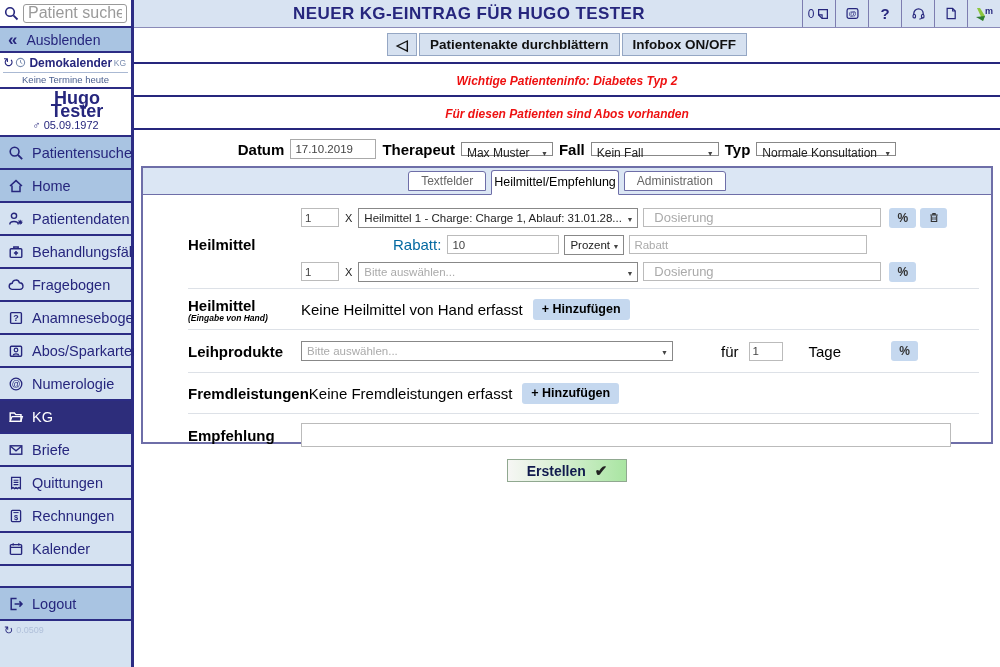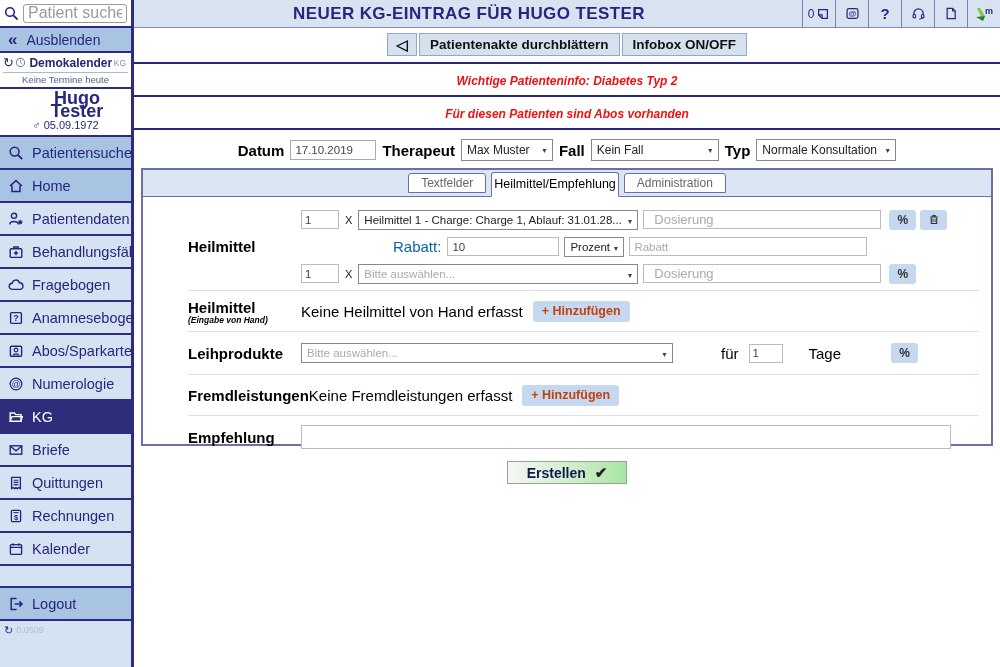--- a/index.html
+++ b/index.html
@@ -60,21 +60,21 @@
 
   .navyrule { border:none; border-top:2px solid #26267d; margin-top:6px; }
   .notice { text-align:center; color:#ee1111; font-size:12px; font-weight:bold; font-style:italic;
             margin-top:10px; }
   .notice + .navyrule { margin-top:7px; }
 
   .meta-row { margin-top:9px; display:flex; justify-content:center; align-items:center; gap:6px; }
   .meta-row label { font-size:15px; font-weight:bold; color:#000; }
   .meta-row .txt { height:20px; border:1px solid #aaa; font-size:11.5px; color:#444;
                    padding:0 4px; font-family:inherit; }
-  .fsel { position:relative; border:1px solid #888; background:#fff; height:22px;
+  .fsel { position:relative; border:1px solid #888; background:#fff; height:14px;
           font-size:12px; color:#222; padding:3px 16px 0 5px; cursor:pointer; white-space:nowrap; }
   .fsel .caret { position:absolute; right:4px; top:7px; font-size:7px; color:#444; }
   .fsel.ph { color:#aaa; }
 
   
   .panel { margin:7px 7px 0; border:2px solid #6e6ea8; background:#fff; height:278px; }
   .tabstrip { height:27px; background:#dbe6f4; border-bottom:1px solid #6e6ea8;
               display:flex; justify-content:center; align-items:flex-end; gap:5px; }
   .tab { background:#fff; border:1px solid #6e6ea8; border-radius:3px 3px 0 0; font-size:12px;
          color:#666; padding:2px 12px 2px; margin-bottom:3px; cursor:pointer; }
@@ -108,21 +108,21 @@
   .rb-txt { width:238px; height:19px; border:1px solid #bbb; font-size:11.5px; color:#444;
             padding:0 4px; margin-left:5px; font-family:inherit; }
   .rb-txt::placeholder { color:#aaa; }
 
   .hand-row, .fremd-row { height:34px; }
   .leih-row { height:36px; }
   .empf-row { height:36px;align-items:center; }
   .plabel .sub { display:block; font-size:8.5px; font-style:italic; line-height:8px; }
   .empty-txt { font-size:15px; color:#000; margin-right:10px; }
   .add-btn { background:#c5d8ef; border:none; border-radius:3px; height:21px; padding:0 9px;
-             font-size:12.5px; font-weight:bold; color:#c2410c; cursor:pointer; font-family:inherit; }
+             font-size:12.5px; font-weight:bold; color:#000000; cursor:pointer; font-family:inherit; }
   .leih-sel { width:372px; height:20px; font-size:11.5px; }
   .fuer { font-size:15px; color:#000; margin-left:48px; }
   .days { width:34px; height:19px; border:1px solid #bbb; font-size:11.5px; color:#444;
           padding:0 3px; margin-left:10px; font-family:inherit; }
   .tage { font-size:15px; color:#000; margin-left:26px; }
   .leih-pct { margin-left:50px; }
   .empf-input { width:650px; height:24px; border:1px solid #bbb; font-family:inherit;
                 font-size:12px; padding:0 4px; }
 
   .submit-row { display:flex; justify-content:center; margin-top:15px; }

